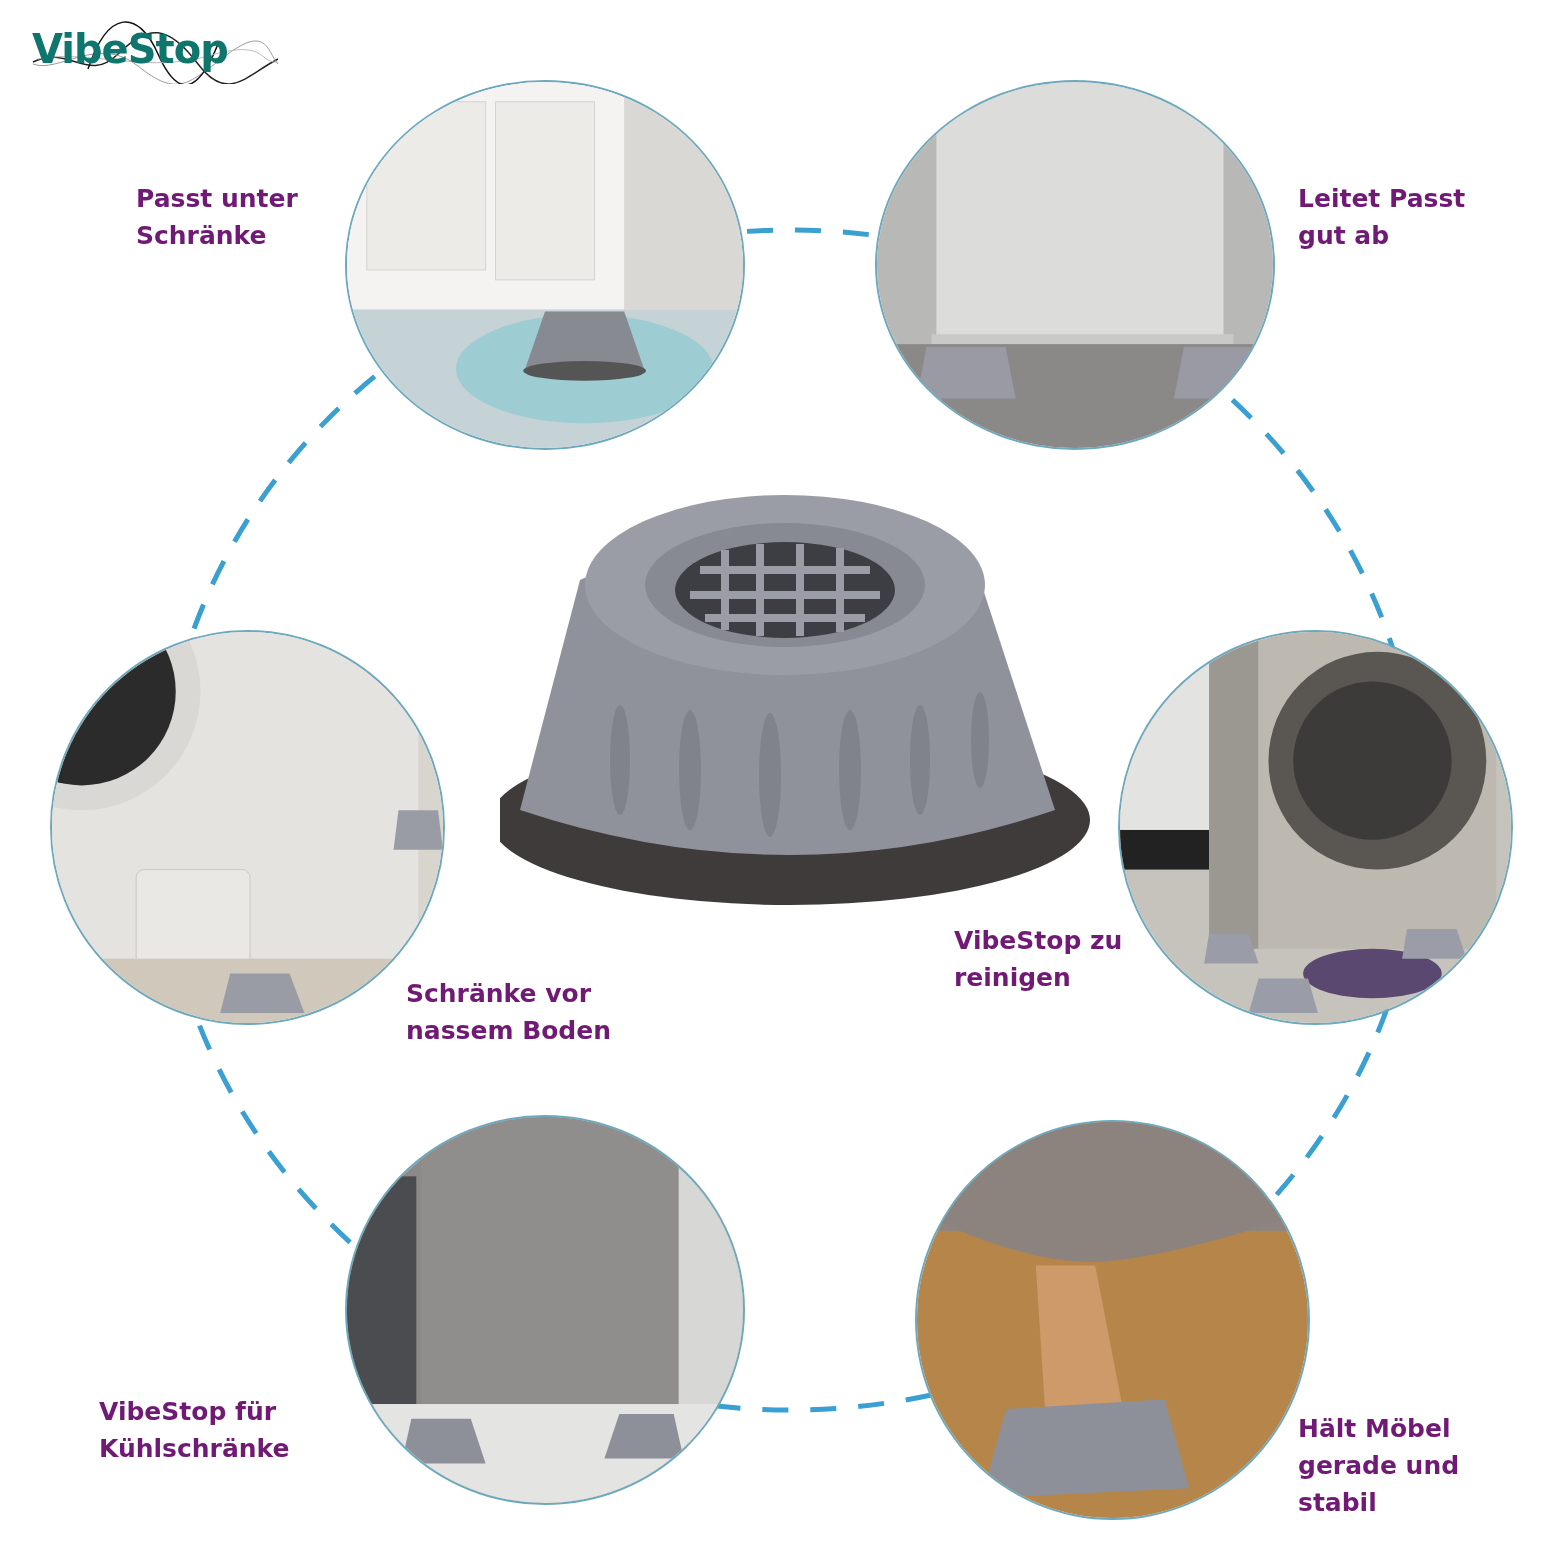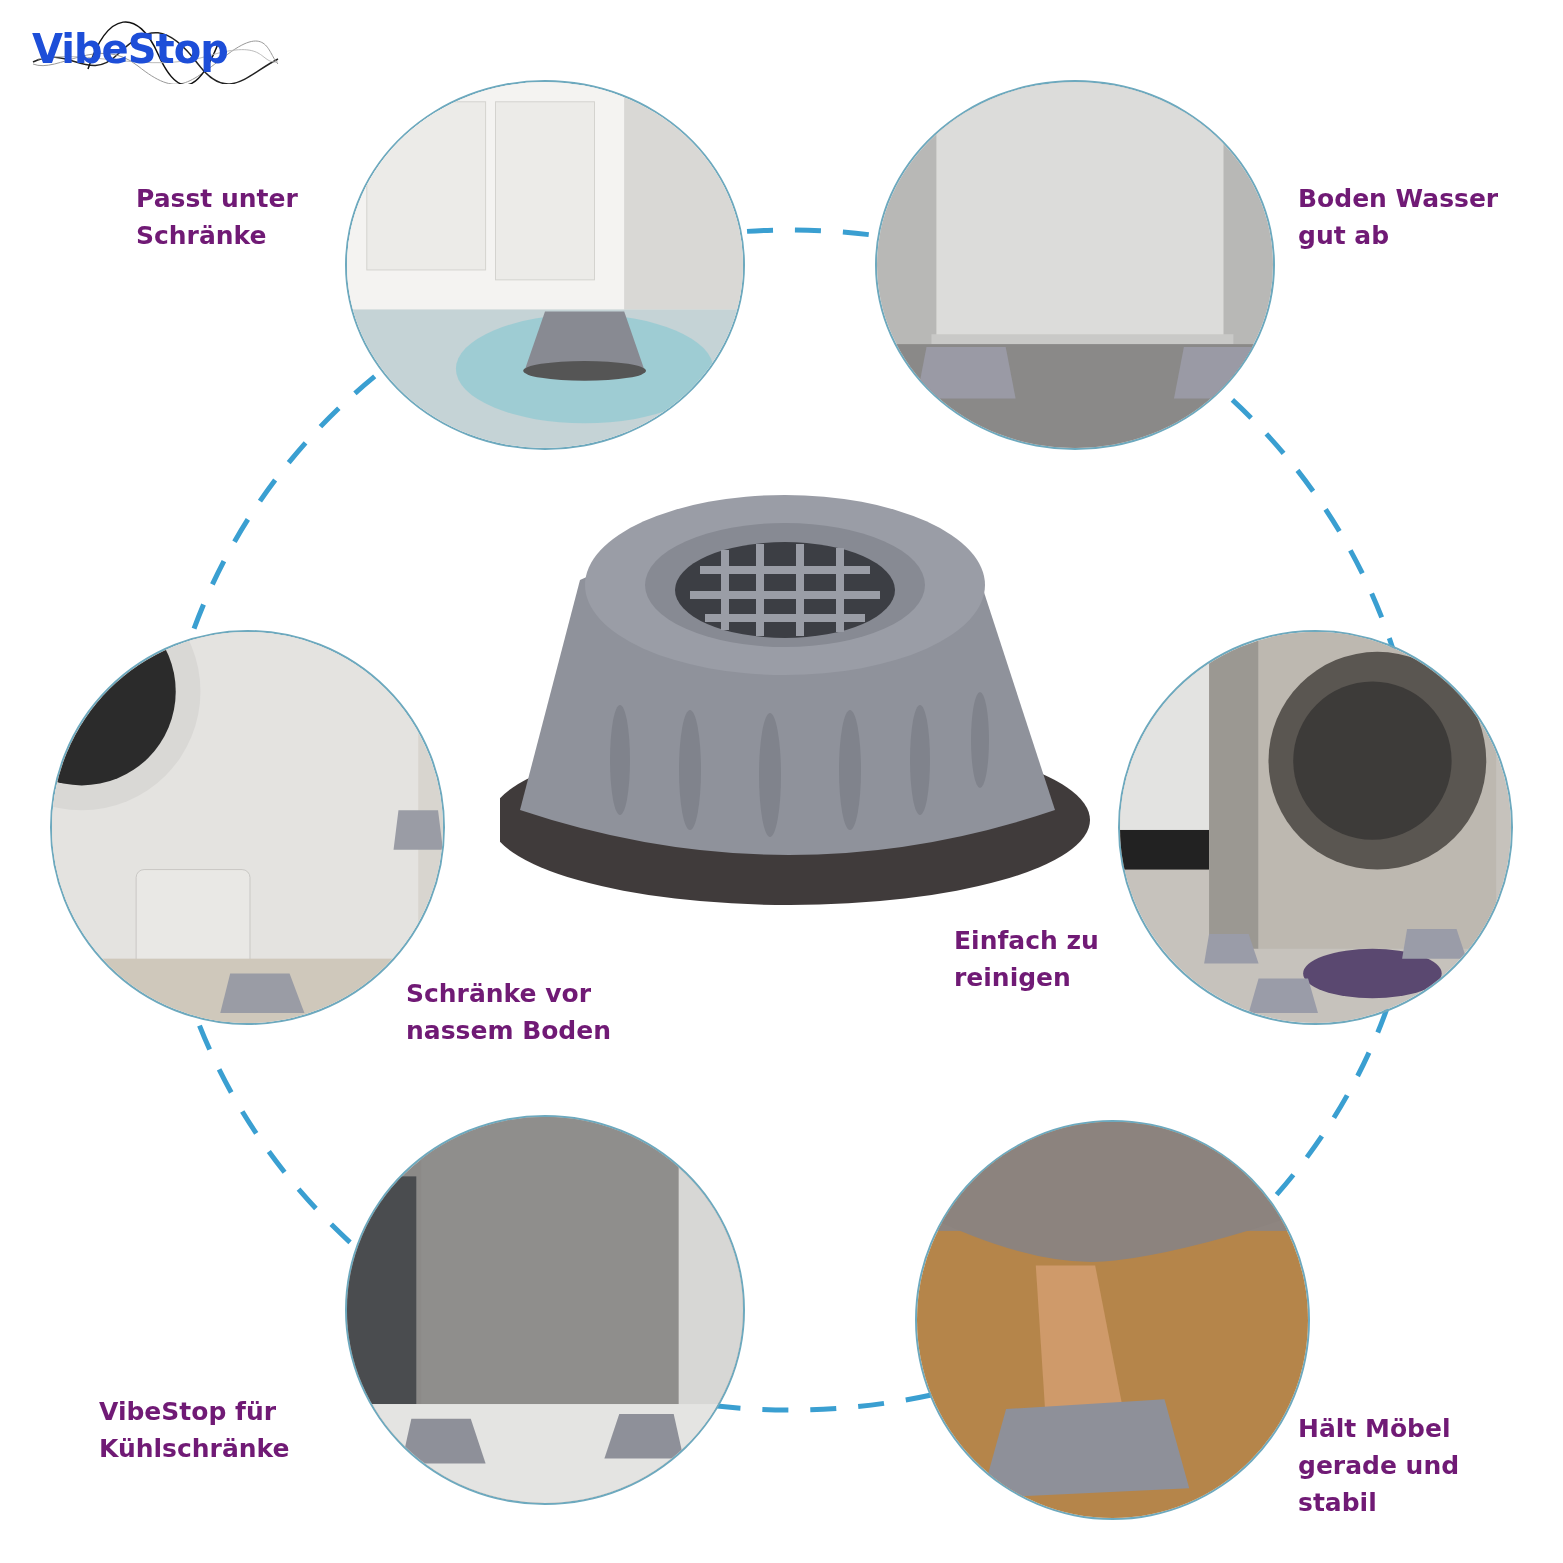--- a/index.html
+++ b/index.html
@@ -1,18 +1,18 @@
 <!DOCTYPE html>
 <html><head>
   <meta charset="utf-8">
   <style>
     html, body { margin: 0; padding: 0; background: #ffffff; }
     body { width: 1563px; height: 1563px; position: relative; overflow: hidden; font-family: "DejaVu Sans", sans-serif; }
     .logo { position: absolute; left: 28px; top: 14px; width: 260px; height: 70px; }
-    .logo-text { position: absolute; left: 4px; top: 12px; font-family: "DejaVu Sans", sans-serif; font-weight: bold; font-size: 40px; color: #1d4ed8; letter-spacing: -1px; z-index: 2; }
+    .logo-text { position: absolute; left: 4px; top: 12px; font-family: "DejaVu Sans", sans-serif; font-weight: bold; font-size: 40px; color: #0f766e; letter-spacing: -1px; z-index: 2; }
     .logo svg { position: absolute; left: 0; top: 0; z-index: 1; }
     .ring { position: absolute; left: 0; top: 0; pointer-events: none; }
     .photo { position: absolute; border-radius: 50%; overflow: hidden; border: 2px solid #6da9be; box-sizing: border-box; }
     .photo svg { display: block; width: 100%; height: 100%; }
     .label { position: absolute; color: #701a75; font-family: "DejaVu Sans", sans-serif; font-weight: bold; font-size: 25px; line-height: 37px; white-space: pre-line; }
     .center-product { position: absolute; left: 500px; top: 460px; width: 600px; height: 480px; }
   </style>
 </head>
 <body>
 
@@ -128,23 +128,23 @@
       <ellipse cx="270" cy="315" rx="11" ry="62"></ellipse>
       <ellipse cx="350" cy="310" rx="11" ry="60"></ellipse>
       <ellipse cx="420" cy="300" rx="10" ry="55"></ellipse>
       <ellipse cx="480" cy="280" rx="9" ry="48"></ellipse>
     </g>
   </svg>
 </div>
 
 <div class="label" style="left:136px;top:180px;">Passt unter
 Schränke</div>
-<div class="label" style="left:1298px;top:180px;">Boden Wasser
+<div class="label" style="left:1298px;top:180px;">Leitet Passt
 gut ab</div>
 <div class="label" style="left:406px;top:975px;">Schränke vor
 nassem Boden</div>
-<div class="label" style="left:954px;top:922px;">Einfach zu
+<div class="label" style="left:954px;top:922px;">VibeStop zu
 reinigen</div>
 <div class="label" style="left:99px;top:1393px;">VibeStop für
 Kühlschränke</div>
 <div class="label" style="left:1298px;top:1410px;">Hält Möbel
 gerade und
 stabil</div>
 
 </body></html>

